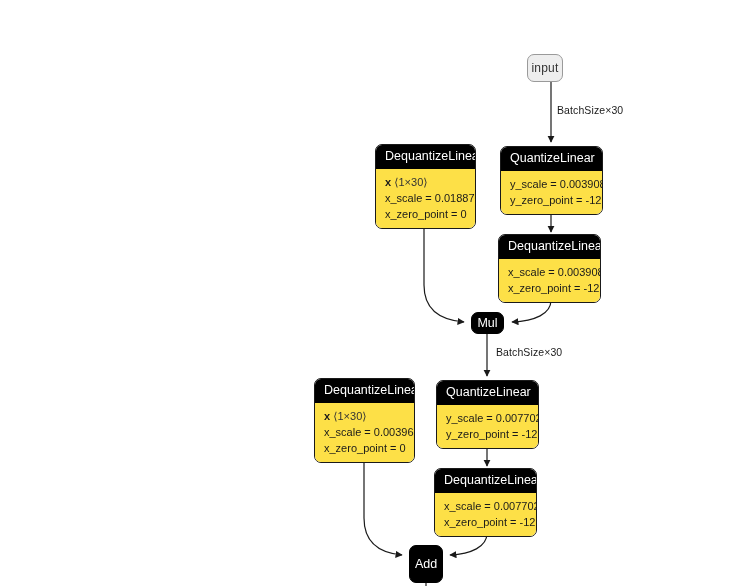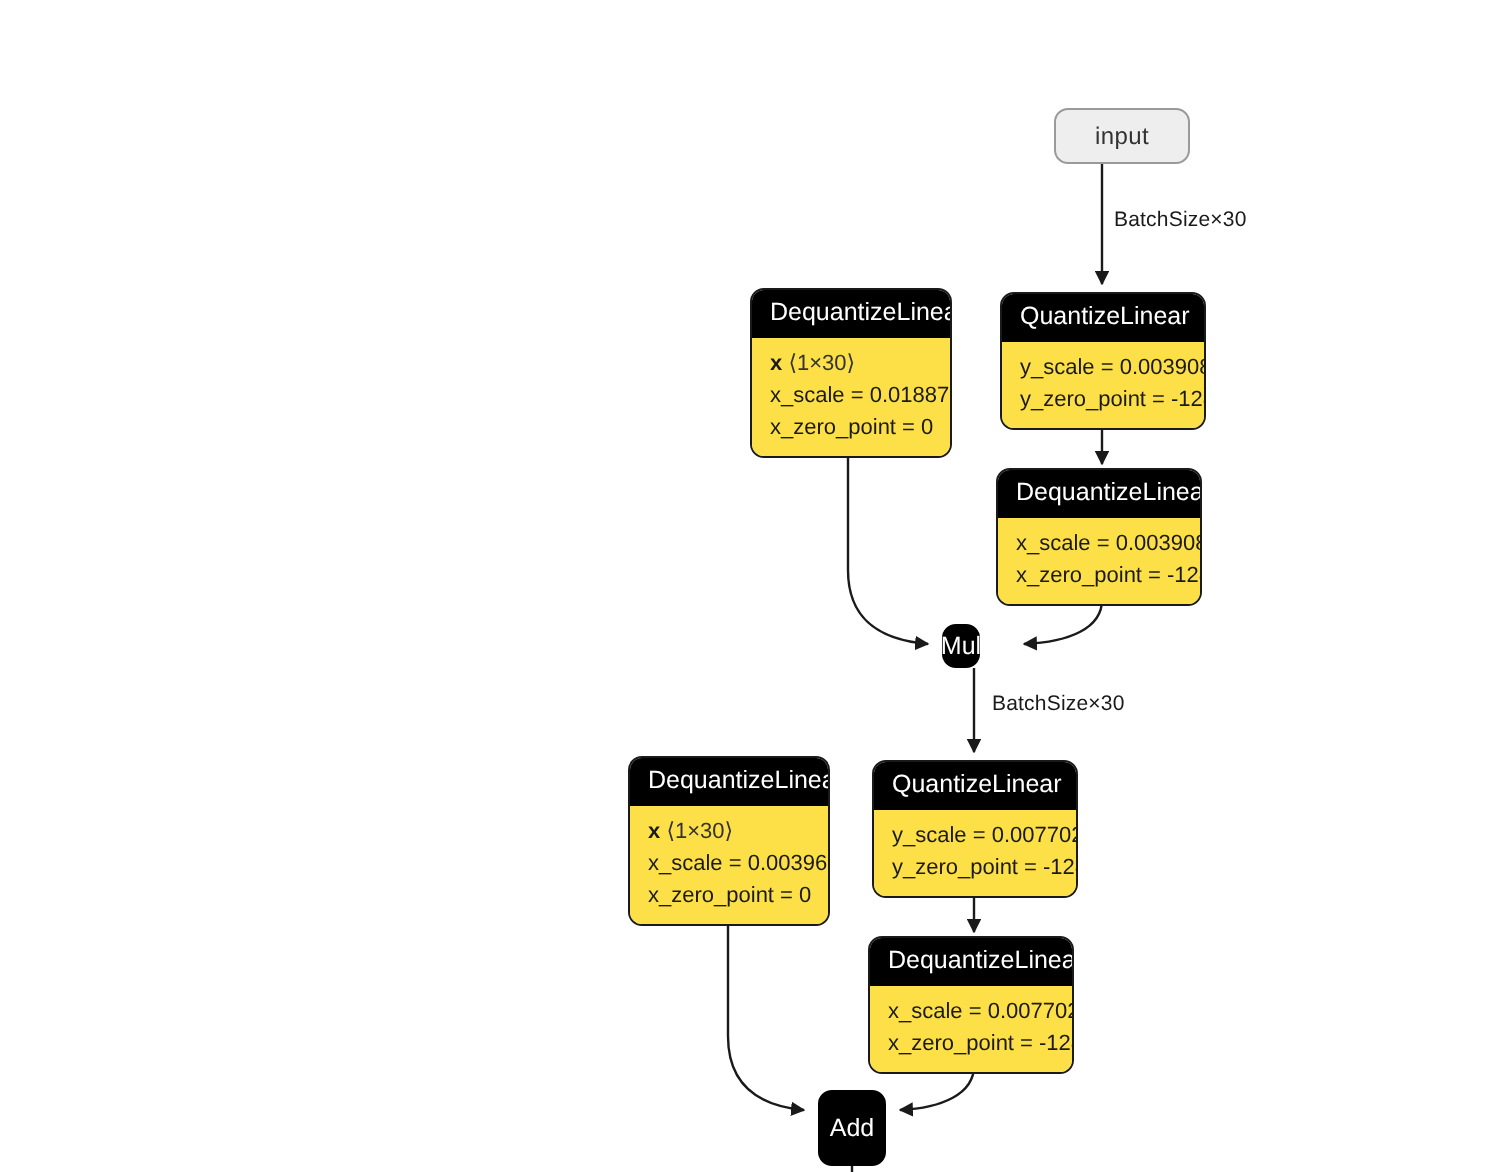--- a/index.html
+++ b/index.html
@@ -119,21 +119,21 @@
 
     <path d="M 487 441 L 487 466" fill="none" stroke="#1a1a1a" stroke-width="1.2" marker-end="url(#arrow)"></path>
 
     <path d="M 364 448 L 364 518 C 364 543, 380 553, 402 555" fill="none" stroke="#1a1a1a" stroke-width="1.2" marker-end="url(#arrow)"></path>
 
     <path d="M 487 526 L 487 533 C 487 547, 471 554, 450 555" fill="none" stroke="#1a1a1a" stroke-width="1.2" marker-end="url(#arrow)"></path>
 
     <path d="M 426 567 L 426 586" fill="none" stroke="#1a1a1a" stroke-width="1.2"></path>
   </svg>
 
-  <div class="io-node" style="left:527px; top:54px; width:68px; height:28px;">
+  <div class="io-node" style="left:527px; top:54px; width:36px; height:28px;">
     <span>input</span>
   </div>
 
   <div class="edge-label" style="left:557px; top:104px;">BatchSize×30</div>
 
   <div class="op-node" style="left:375px; top:144px; width:101px;">
     <div class="op-header">DequantizeLinear</div>
     <div class="op-body">
       <div class="op-attr">
         <span class="attr-name">x</span>
@@ -153,21 +153,21 @@
   </div>
 
   <div class="op-node" style="left:498px; top:234px; width:103px;">
     <div class="op-header">DequantizeLinear</div>
     <div class="op-body">
       <div class="op-attr">x_scale = 0.00390889...</div>
       <div class="op-attr">x_zero_point = -128</div>
     </div>
   </div>
 
-  <div class="pill-node" style="left:471px; top:312px; width:19px; height:22px;">
+  <div class="pill-node" style="left:471px; top:312px; width:33px; height:22px;">
     <span>Mul</span>
   </div>
 
   <div class="edge-label" style="left:496px; top:346px;">BatchSize×30</div>
 
   <div class="op-node" style="left:314px; top:378px; width:101px;">
     <div class="op-header">DequantizeLinear</div>
     <div class="op-body">
       <div class="op-attr">
         <span class="attr-name">x</span>

